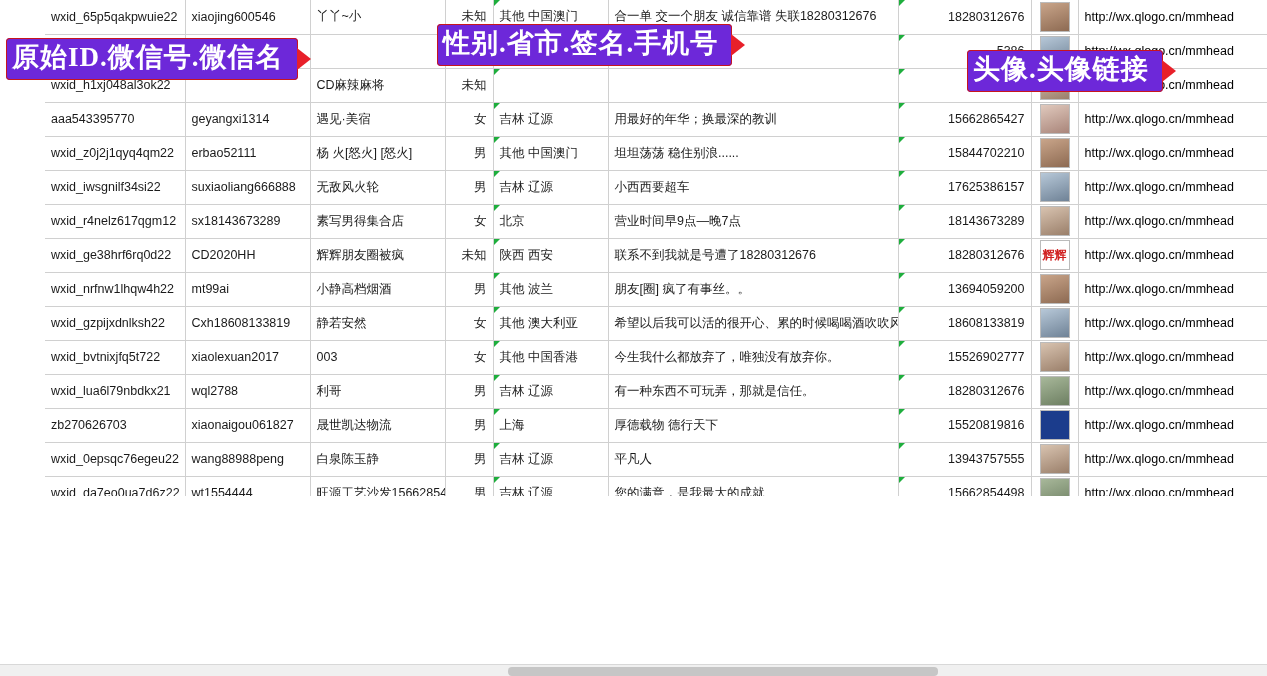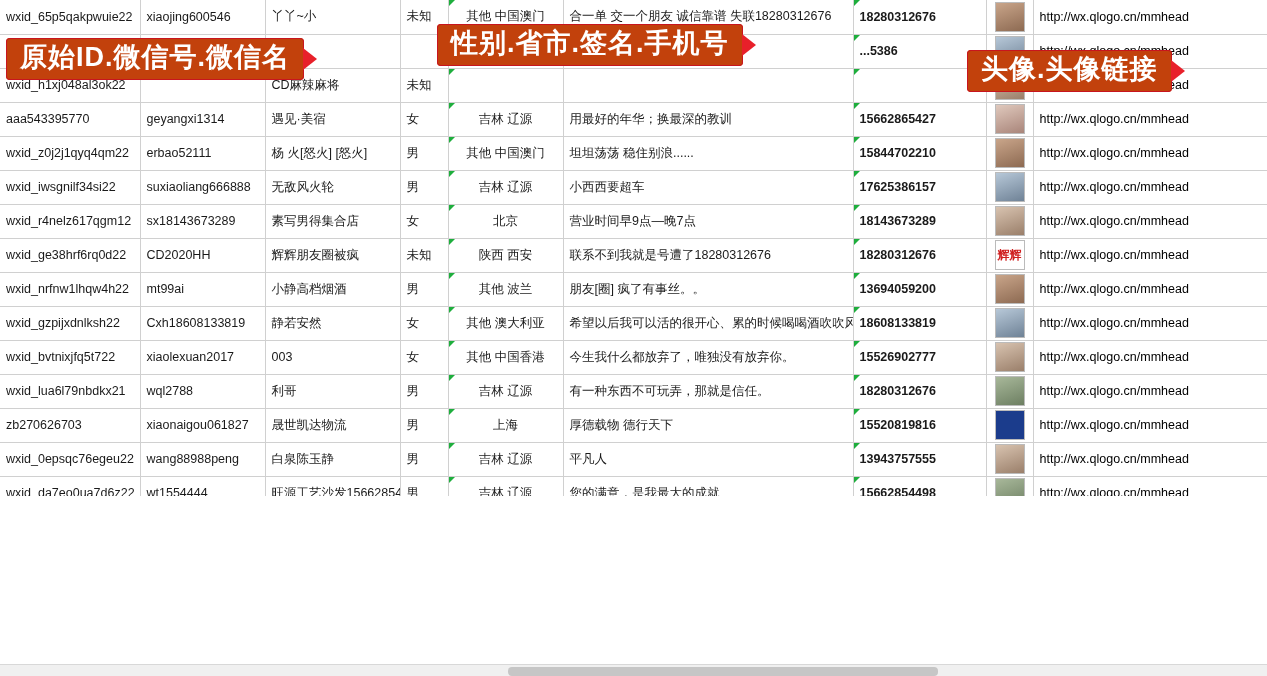--- a/index.html
+++ b/index.html
@@ -39,27 +39,27 @@
   col.c0 { width: 140px; }
   col.c1 { width: 125px; }
   col.c2 { width: 135px; }
   col.c3 { width: 48px; }
   col.c4 { width: 115px; }
   col.c5 { width: 290px; }
   col.c6 { width: 133px; }
   col.c7 { width: 47px; }
   col.c8 { width: 234px; }
 
-  td.col-gender { text-align: left; }
-  td.col-phone { text-align: left; font-weight: bold; }
+  td.col-gender { text-align: right; }
+  td.col-phone { text-align: right; }
   td.col-avatar { padding: 0; text-align: center; }
   td.col-link { color: #000000; }
 
   
-  .cellmark { position: relative; text-align: center; }
+  .cellmark { position: relative; }
   .cellmark::before {
     content: "";
     position: absolute;
     left: 0; top: 0;
     border-top: 6px solid #1eae3d;
     border-right: 6px solid transparent;
   }
 
   
   .avatar {
@@ -70,29 +70,29 @@
     background: #ccc;
     border: 1px solid #bbb;
     position: relative;
     overflow: hidden;
   }
   .avatar .g1 { position:absolute; inset:0; }
 
   
   .overlay-label {
     position: absolute;
-    background: #c2410c;
+    background: #6d28d9;
     color: #fff;
     font-weight: bold;
     font-size: 27px;
-    padding: 5px 14px 7px 14px;
+    padding: 5px 14px 7px 6px;
     border-radius: 4px;
     letter-spacing: 1px;
     white-space: nowrap;
-    font-family: Liberation Sans, sans-serif;
+    font-family: Liberation Serif, serif;
     line-height: 1.1;
     box-shadow: 0 0 0 1px #c8151e inset;
   }
   #lbl1 { left: 6px; top: 38px; }
   #lbl2 { left: 437px; top: 24px; }
   #lbl3 { left: 967px; top: 38px; margin-top: 12px; }
   .overlay-label::after {
     content: "";
     position: absolute;
     right: -13px;
@@ -114,21 +114,21 @@
   }
   .hscroll .thumb {
     position: absolute;
     left: 508px;
     top: 2px;
     width: 430px;
     height: 9px;
     background: #c6c6c6;
     border-radius: 4px;
   }
-  .row-clip { position: absolute; left:0; top:0; width:1267px; height: 496px; overflow: hidden; }
+  .row-clip { position: absolute; left:0; top:0; width:1267px; height: 496px; overflow: hidden; padding-left: 45px; }
 </style>
 </head>
 <body>
 
 <div id="app">
 
   <div class="row-clip">
     <table class="sheet">
       <colgroup>
         <col class="c0">

